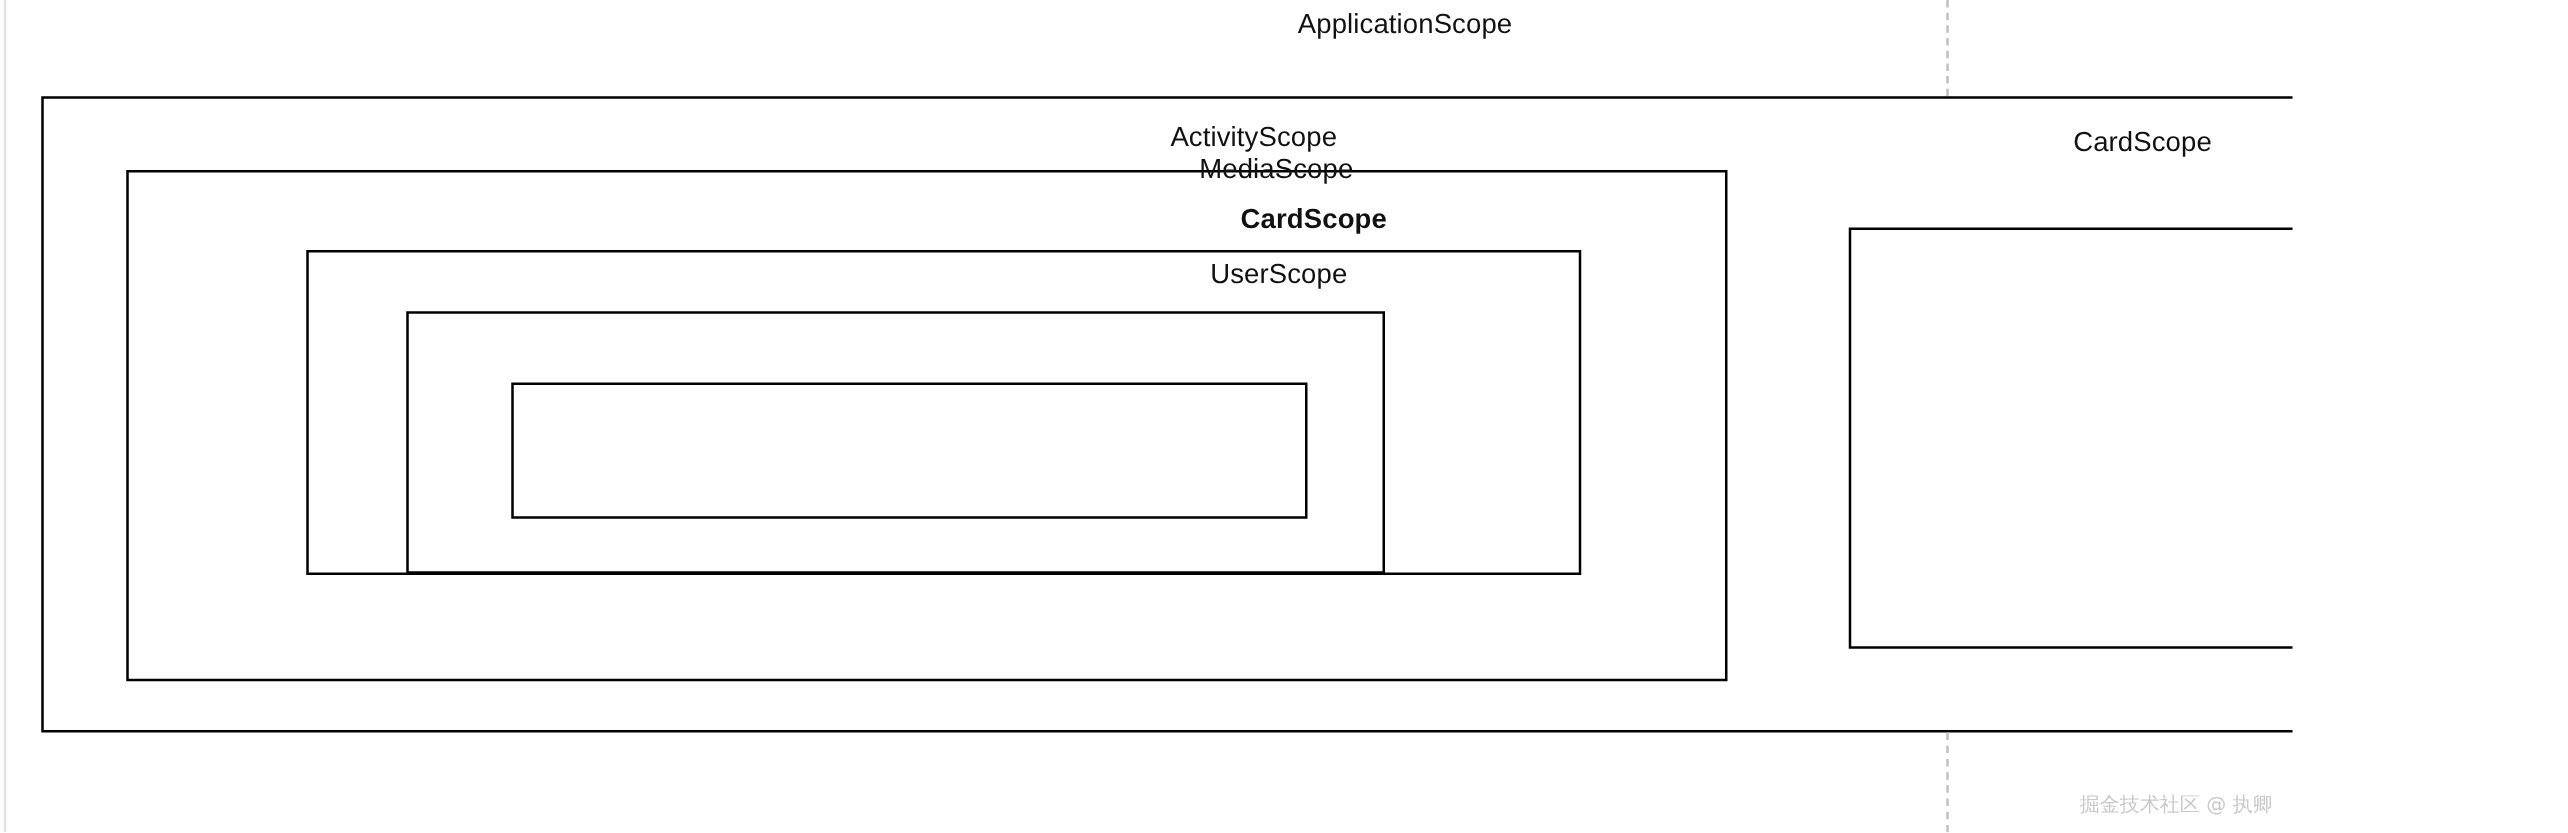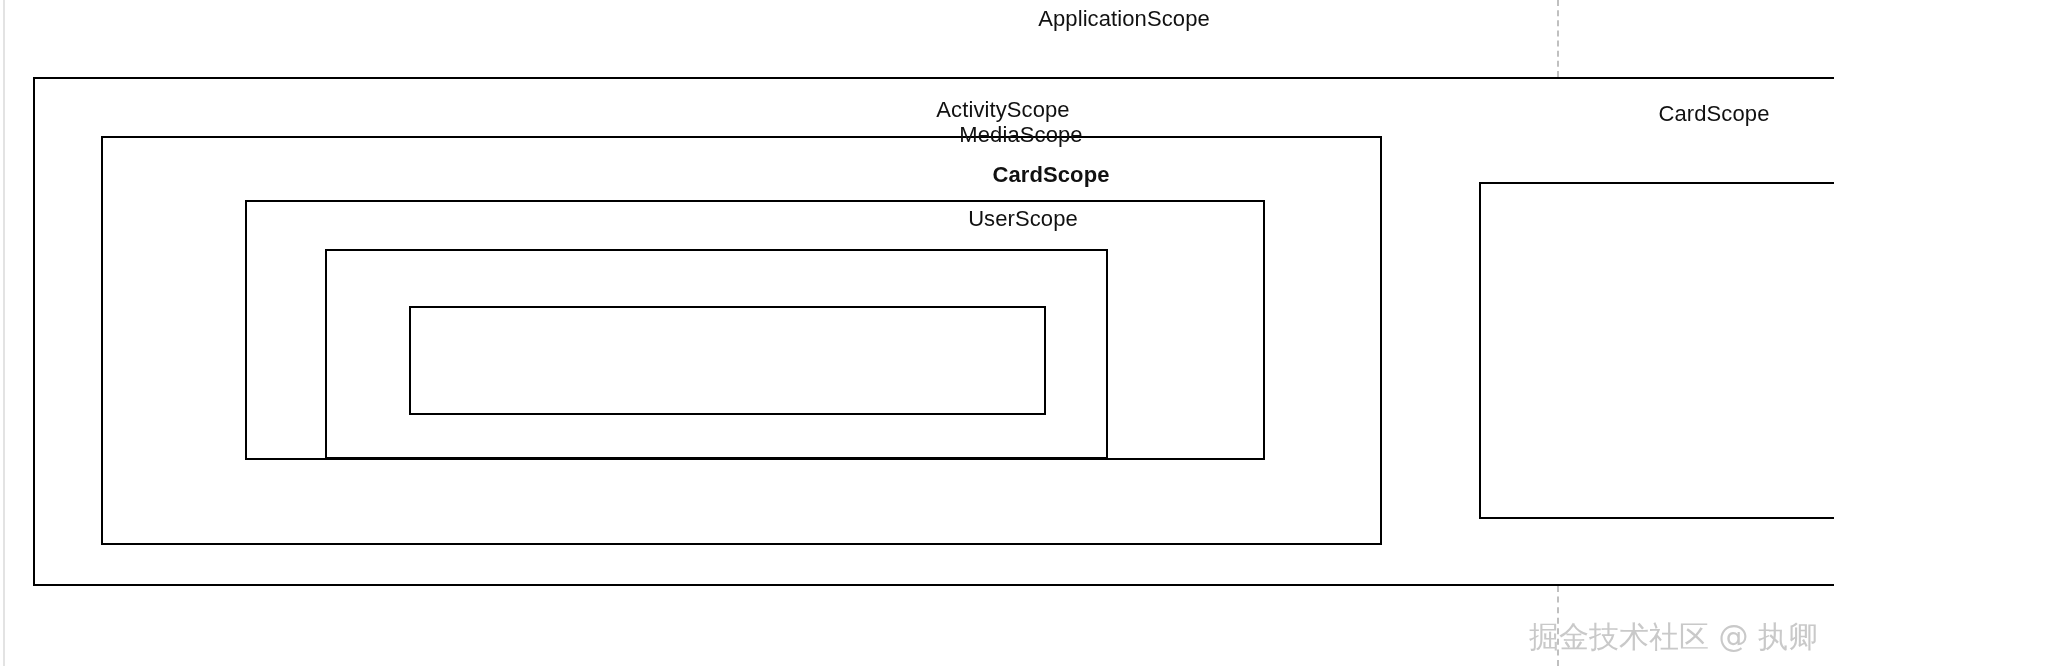--- a/index.html
+++ b/index.html
@@ -74,21 +74,21 @@
   .box-card     { left: 245px;  top: 200px; width: 1020px; height: 260px; }
   .box-media    { left: 325px;  top: 249px; width: 783px;  height: 210px; }
   .box-inner    { left: 409px;  top: 306px; width: 637px;  height: 109px; }
   .box-user     { left: 1479px; top: 182px; width: 442px;  height: 337px; }
 
   
   .watermark {
     position: absolute;
     right: 16px;
     bottom: 14px;
-    font-size: 30px;
+    font-size: 16px;
     line-height: 1;
     color: #c9c9c9;
     white-space: nowrap;
     font-family: "DejaVu Sans", "Liberation Sans", sans-serif;
     user-select: none;
     text-align: right;
   }
 </style>
 </head>
 <body>

